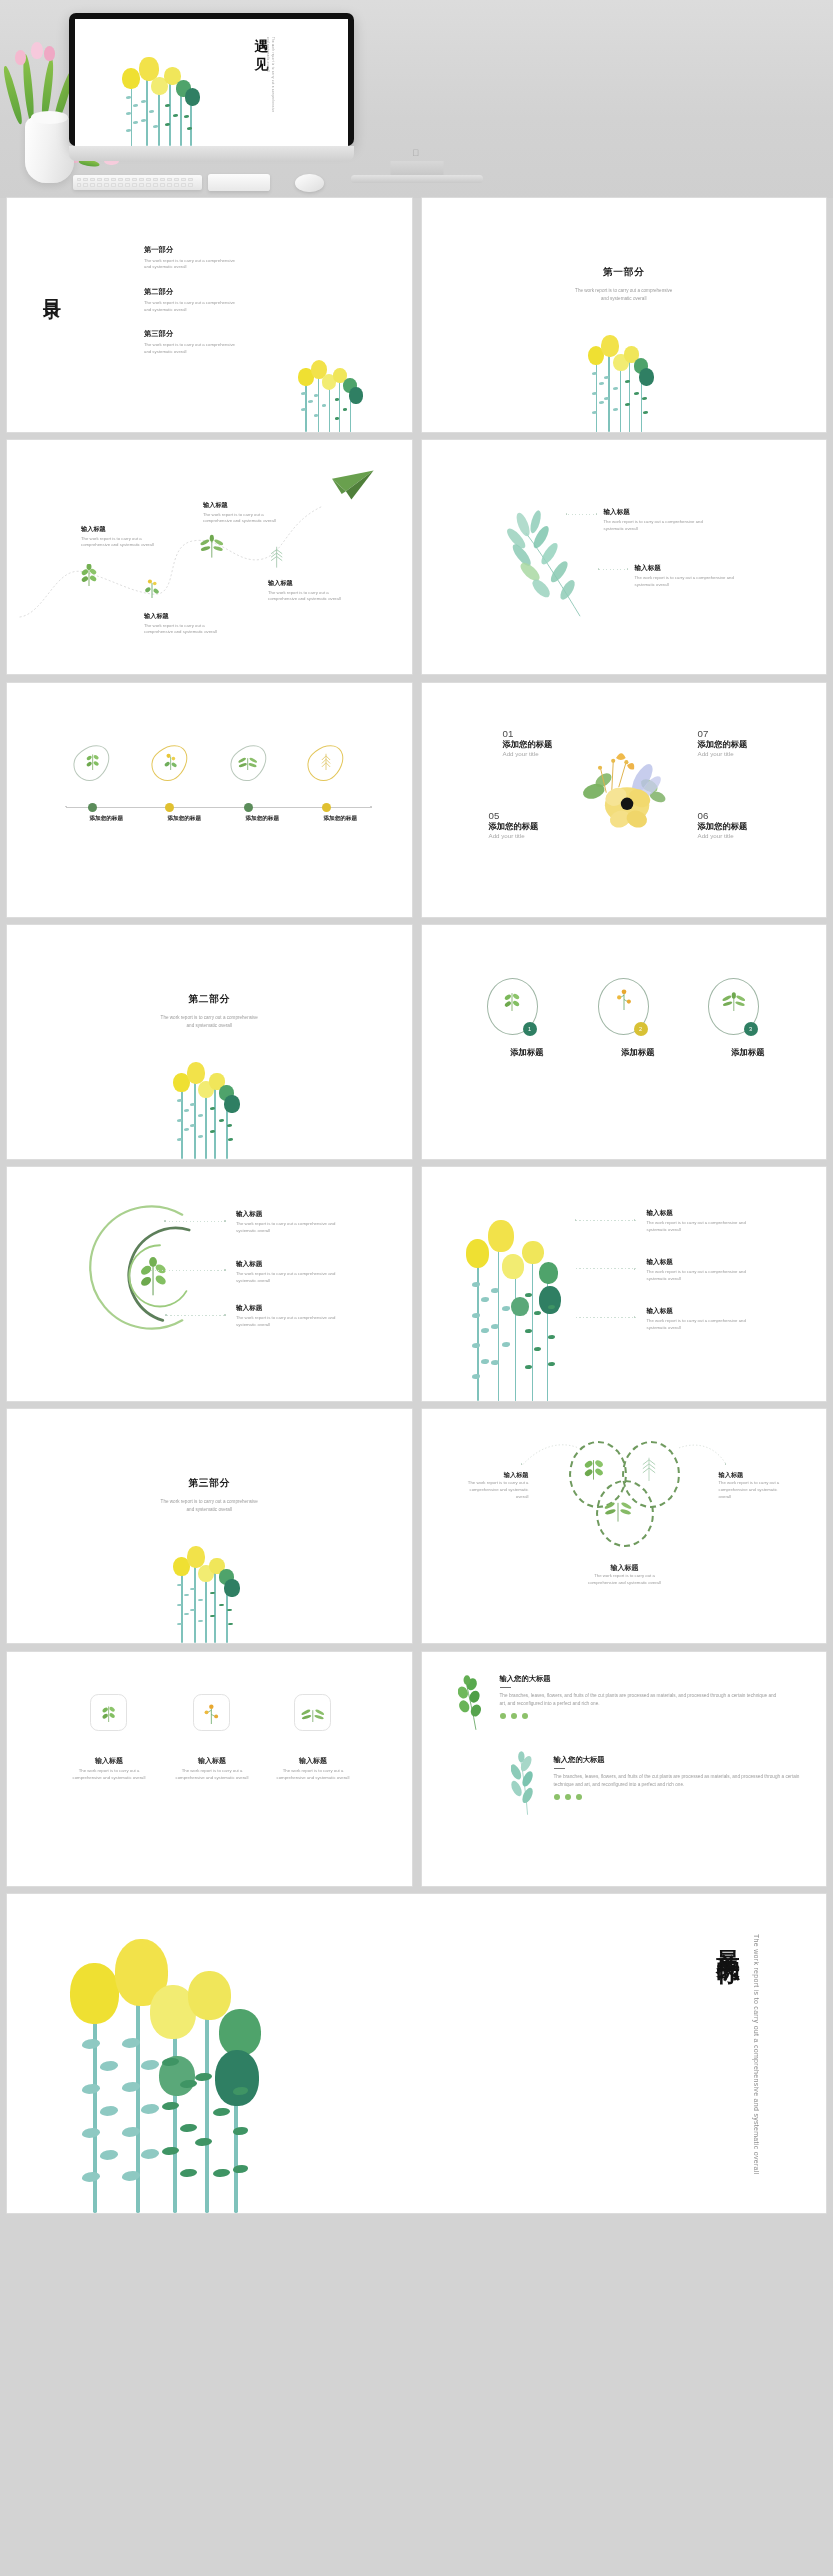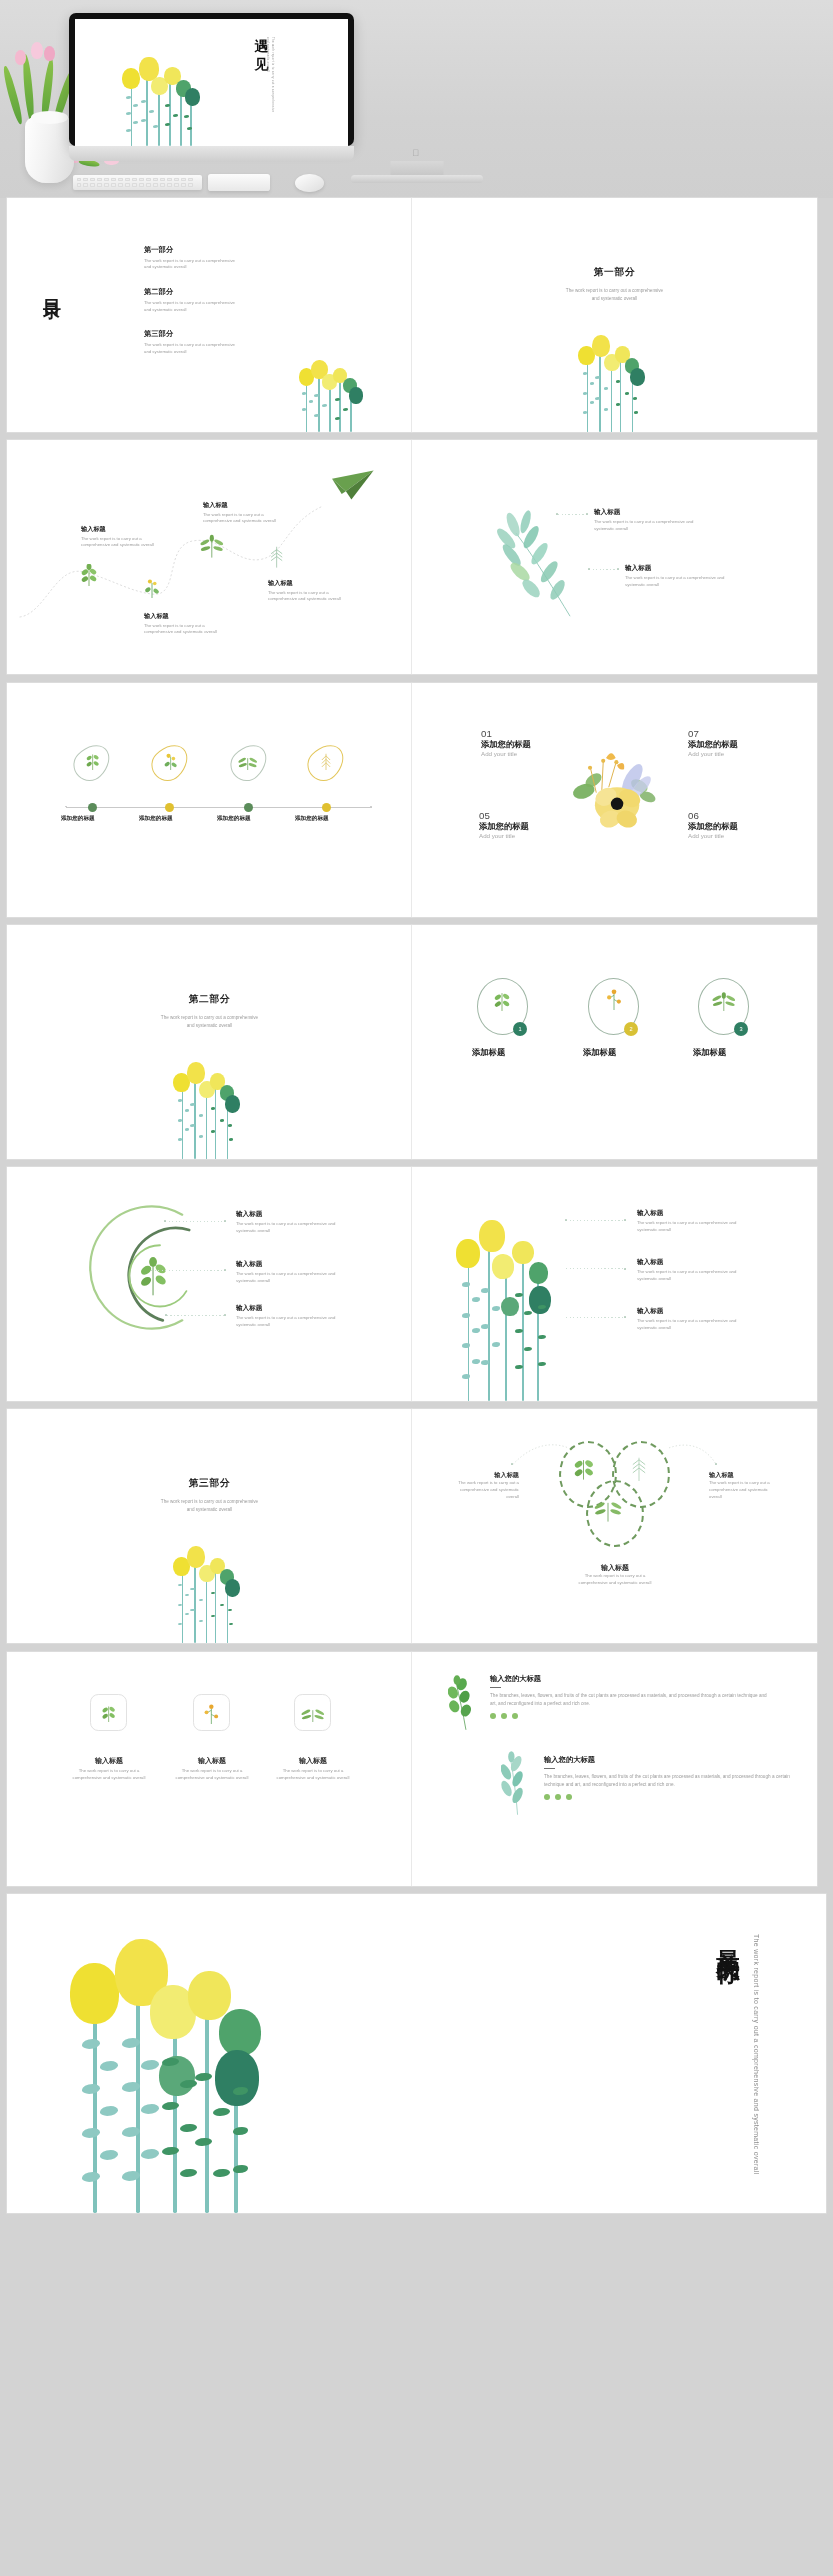--- a/index.html
+++ b/index.html
@@ -52,21 +52,21 @@
   .cover-title{ position:absolute; right:78px; top:19.4px; text-align:center;
      font-size:14px; font-weight:700; color:#111; letter-spacing:1.4px;
      writing-mode:horizontal-tb; }
   .cover-title span{ display:block; }
   .cover-sub{ position:absolute; right:73px; top:18px; height:76px;
      writing-mode:vertical-rl; font-size:2.9px; color:#9a9a9a;
      letter-spacing:0.3px; line-height:4.9px; }
 
   
   .grid{ position:absolute; left:0; top:198px; width:833px; }
-  .row{ display:flex; gap:0; padding:0 7px 8.3px 7px; }
+  .row{ display:flex; gap:10px; padding:0 7px 8.3px 7px; }
   .slide{ background:#fff; position:relative; overflow:hidden;
           box-shadow:0 0 0 0.7px #e0e0e0; }
   .half{ width:405px; height:234px; }
   .full{ width:819px; height:319px; }
 
   
   .cn-h{ font-weight:700; color:#2b2b2b; }
   .en{ color:#9b9b9b; line-height:1.55; }
   .en-s{ font-size:4.3px; }
   .en-m{ font-size:4.7px; }
@@ -93,21 +93,21 @@
 
   
   .tl-line{ position:absolute; left:59px; top:124px; width:306px; height:0.7px;
      background:#c9c9c9; }
   .pin{ position:absolute; width:32px; height:39px;
      border:0.7px solid #b9c8bb; border-radius:50% 50% 50% 50%/60% 60% 40% 40%;
      transform:rotate(45deg); }
   .pin.y{ border-color:#e3c65a; }
   .dot{ position:absolute; width:9px;height:9px;border-radius:50%; }
   .tl-cap{ position:absolute; font-size:5.6px; font-weight:700; color:#222;
-     width:62px; text-align:left; }
+     width:62px; text-align:right; }
 
   
   .num{ font-size:9.7px; color:#4a4a4a; line-height:1.1; }
   .num-t{ font-size:8.3px; font-weight:700; color:#1d1d1d; line-height:1.25; }
   .num-s{ font-size:6.2px; color:#a7a7a7; }
 
   
   .ring{ position:absolute; width:51px;height:57px; border:0.7px solid #9fb6a5;
      border-radius:50%; }
   .ring-badge{ position:absolute; width:14px;height:14px; border-radius:50%;
@@ -487,21 +487,21 @@
         <path d="M62,20 q8,-14 14,0 q-7,6 -14,0" fill="#f0ba4b"></path>
         <path d="M78,30 q12,-8 10,6 q-8,2 -10,-6" fill="#eeb44a"></path>
         <ellipse cx="78" cy="88" rx="32" ry="26" fill="#f3dd7a"></ellipse>
         <ellipse cx="62" cy="76" rx="16" ry="12" fill="#f6e495" transform="rotate(-28 62 76)"></ellipse>
         <ellipse cx="96" cy="78" rx="16" ry="12" fill="#f2d96e" transform="rotate(25 96 78)"></ellipse>
         <ellipse cx="68" cy="108" rx="15" ry="12" fill="#f5e088" transform="rotate(-18 68 108)"></ellipse>
         <ellipse cx="92" cy="108" rx="15" ry="12" fill="#f0d66a" transform="rotate(18 92 108)"></ellipse>
         <circle cx="78" cy="86" r="9" fill="#151515"></circle>
       </svg>
 
-      <div style="position:absolute;left:69px;top:46px;">
+      <div style="position:absolute;left:81px;top:46px;">
         <div class="num">01</div>
         <div class="num-t">添加您的标题</div>
         <div class="num-s">Add your title</div>
       </div>
       <div style="position:absolute;left:276px;top:46px;">
         <div class="num">07</div>
         <div class="num-t">添加您的标题</div>
         <div class="num-s">Add your title</div>
       </div>
       <div style="position:absolute;left:67px;top:128px;">

